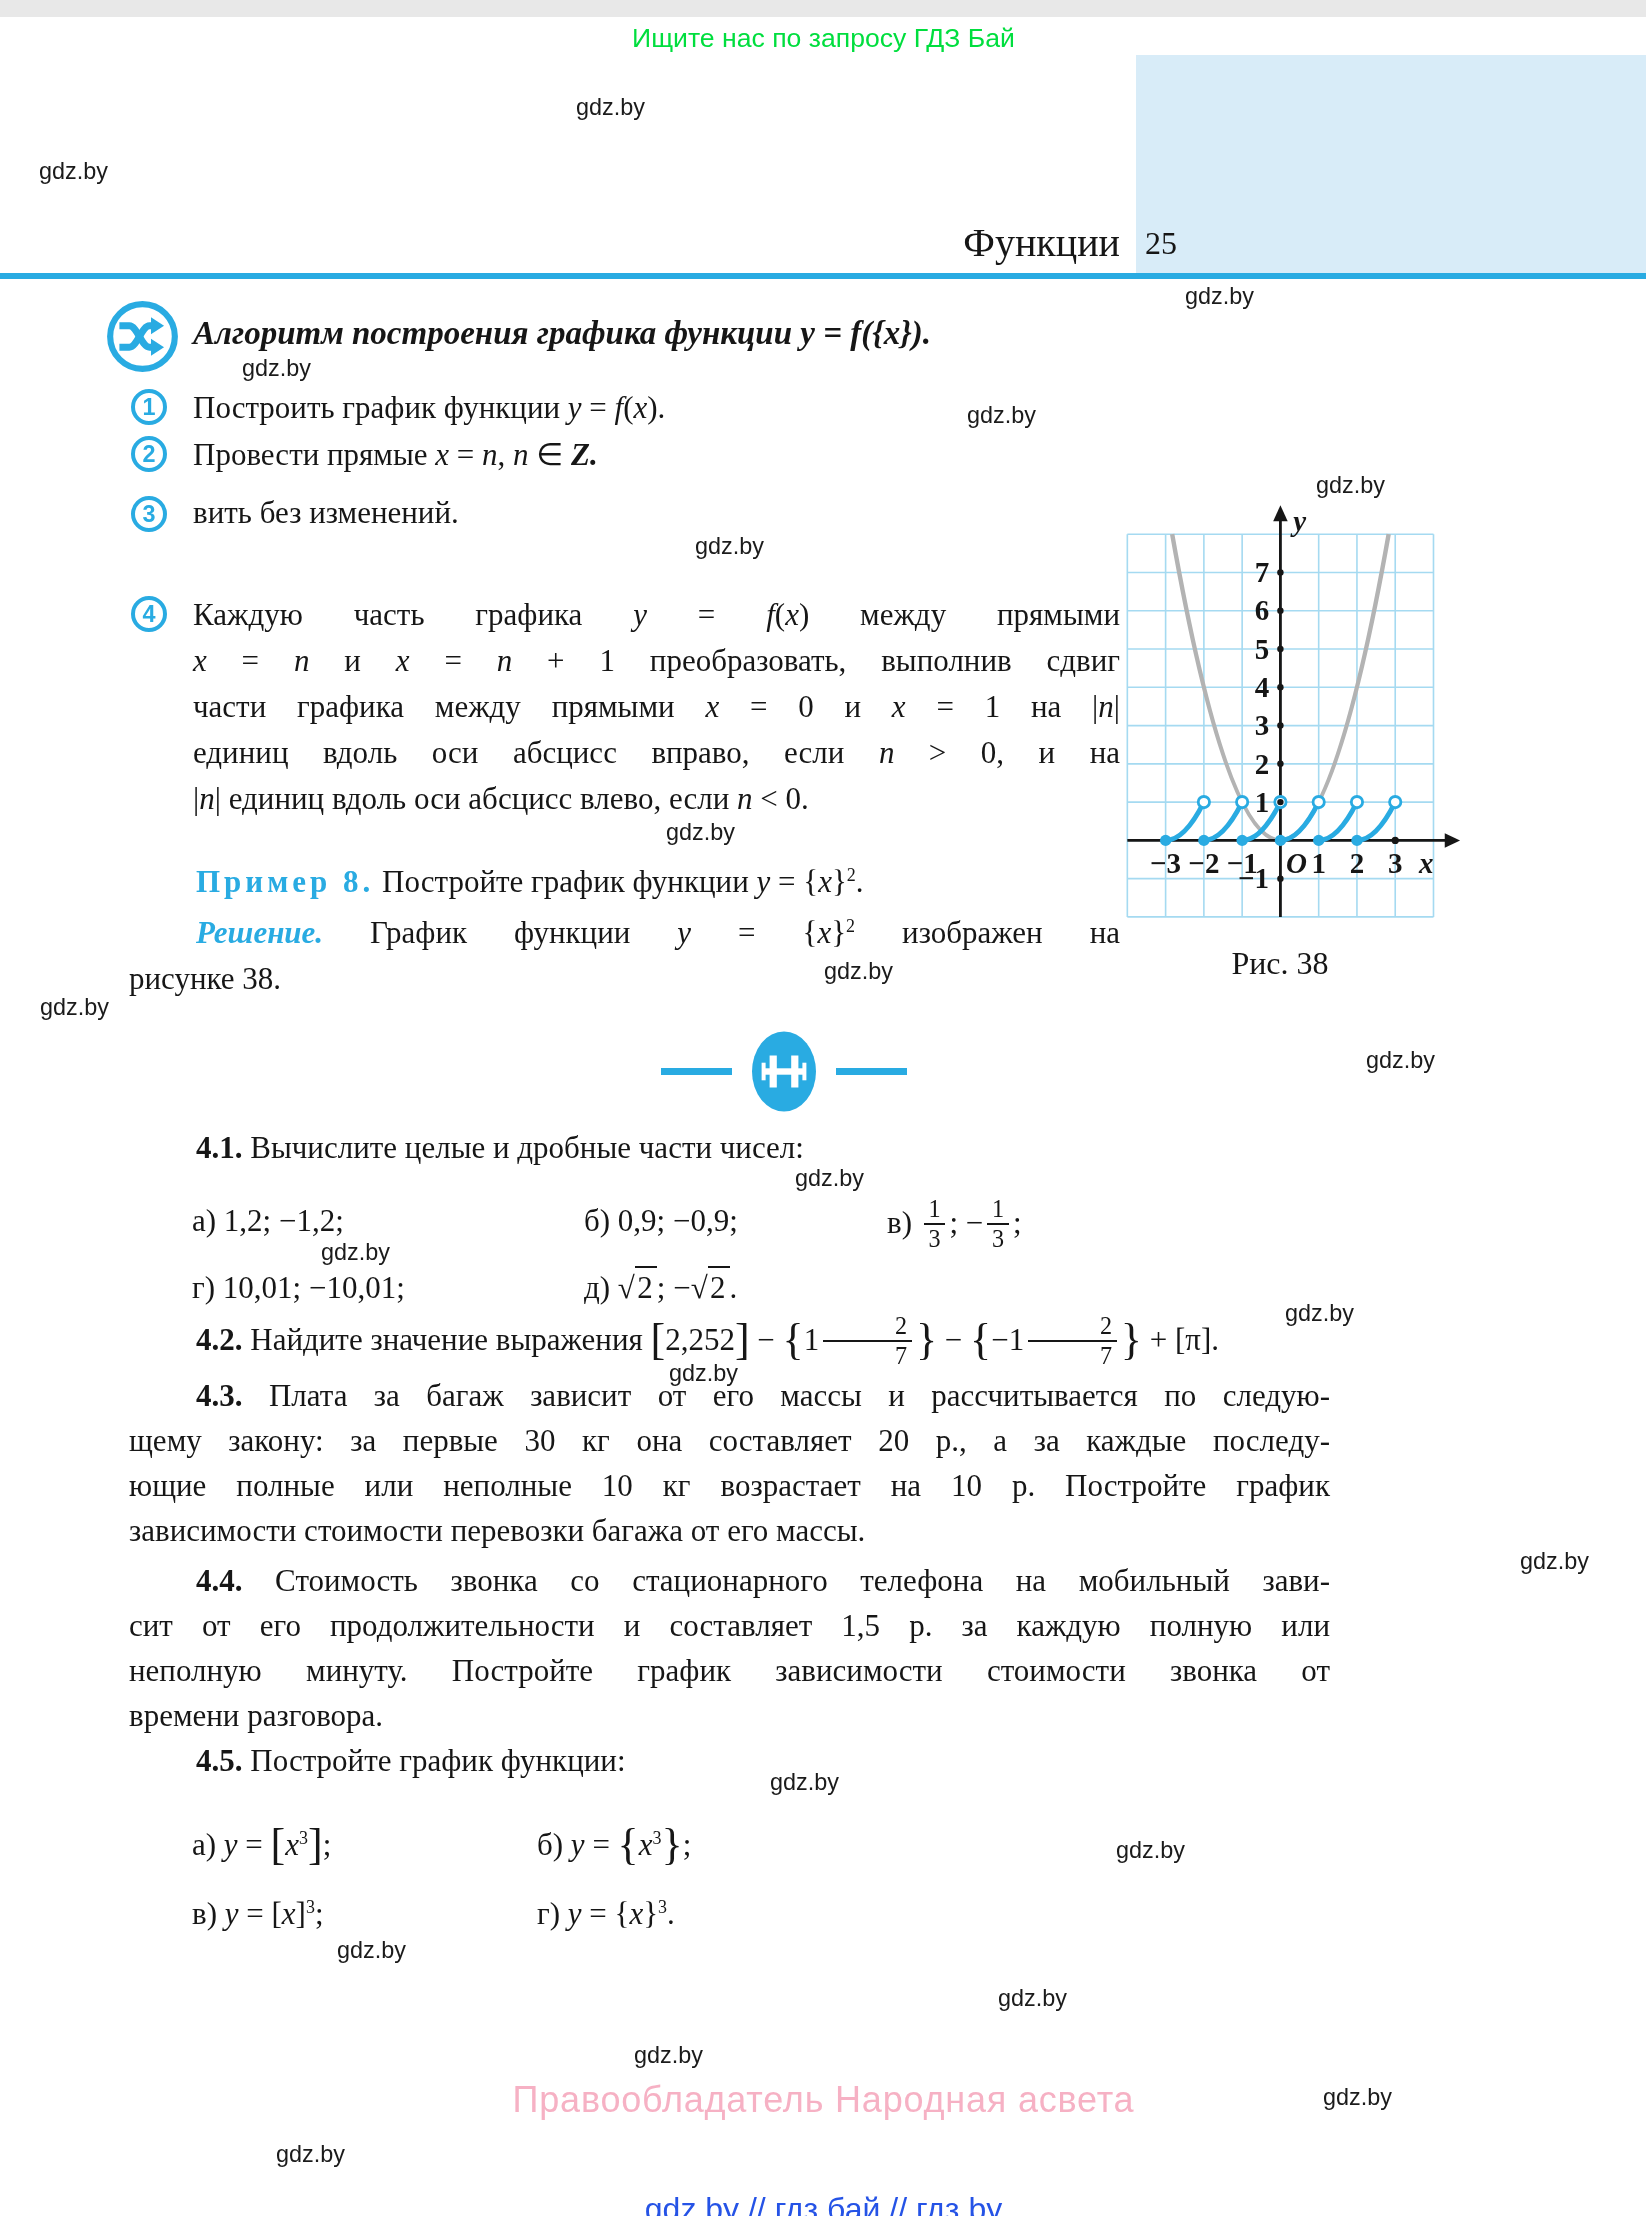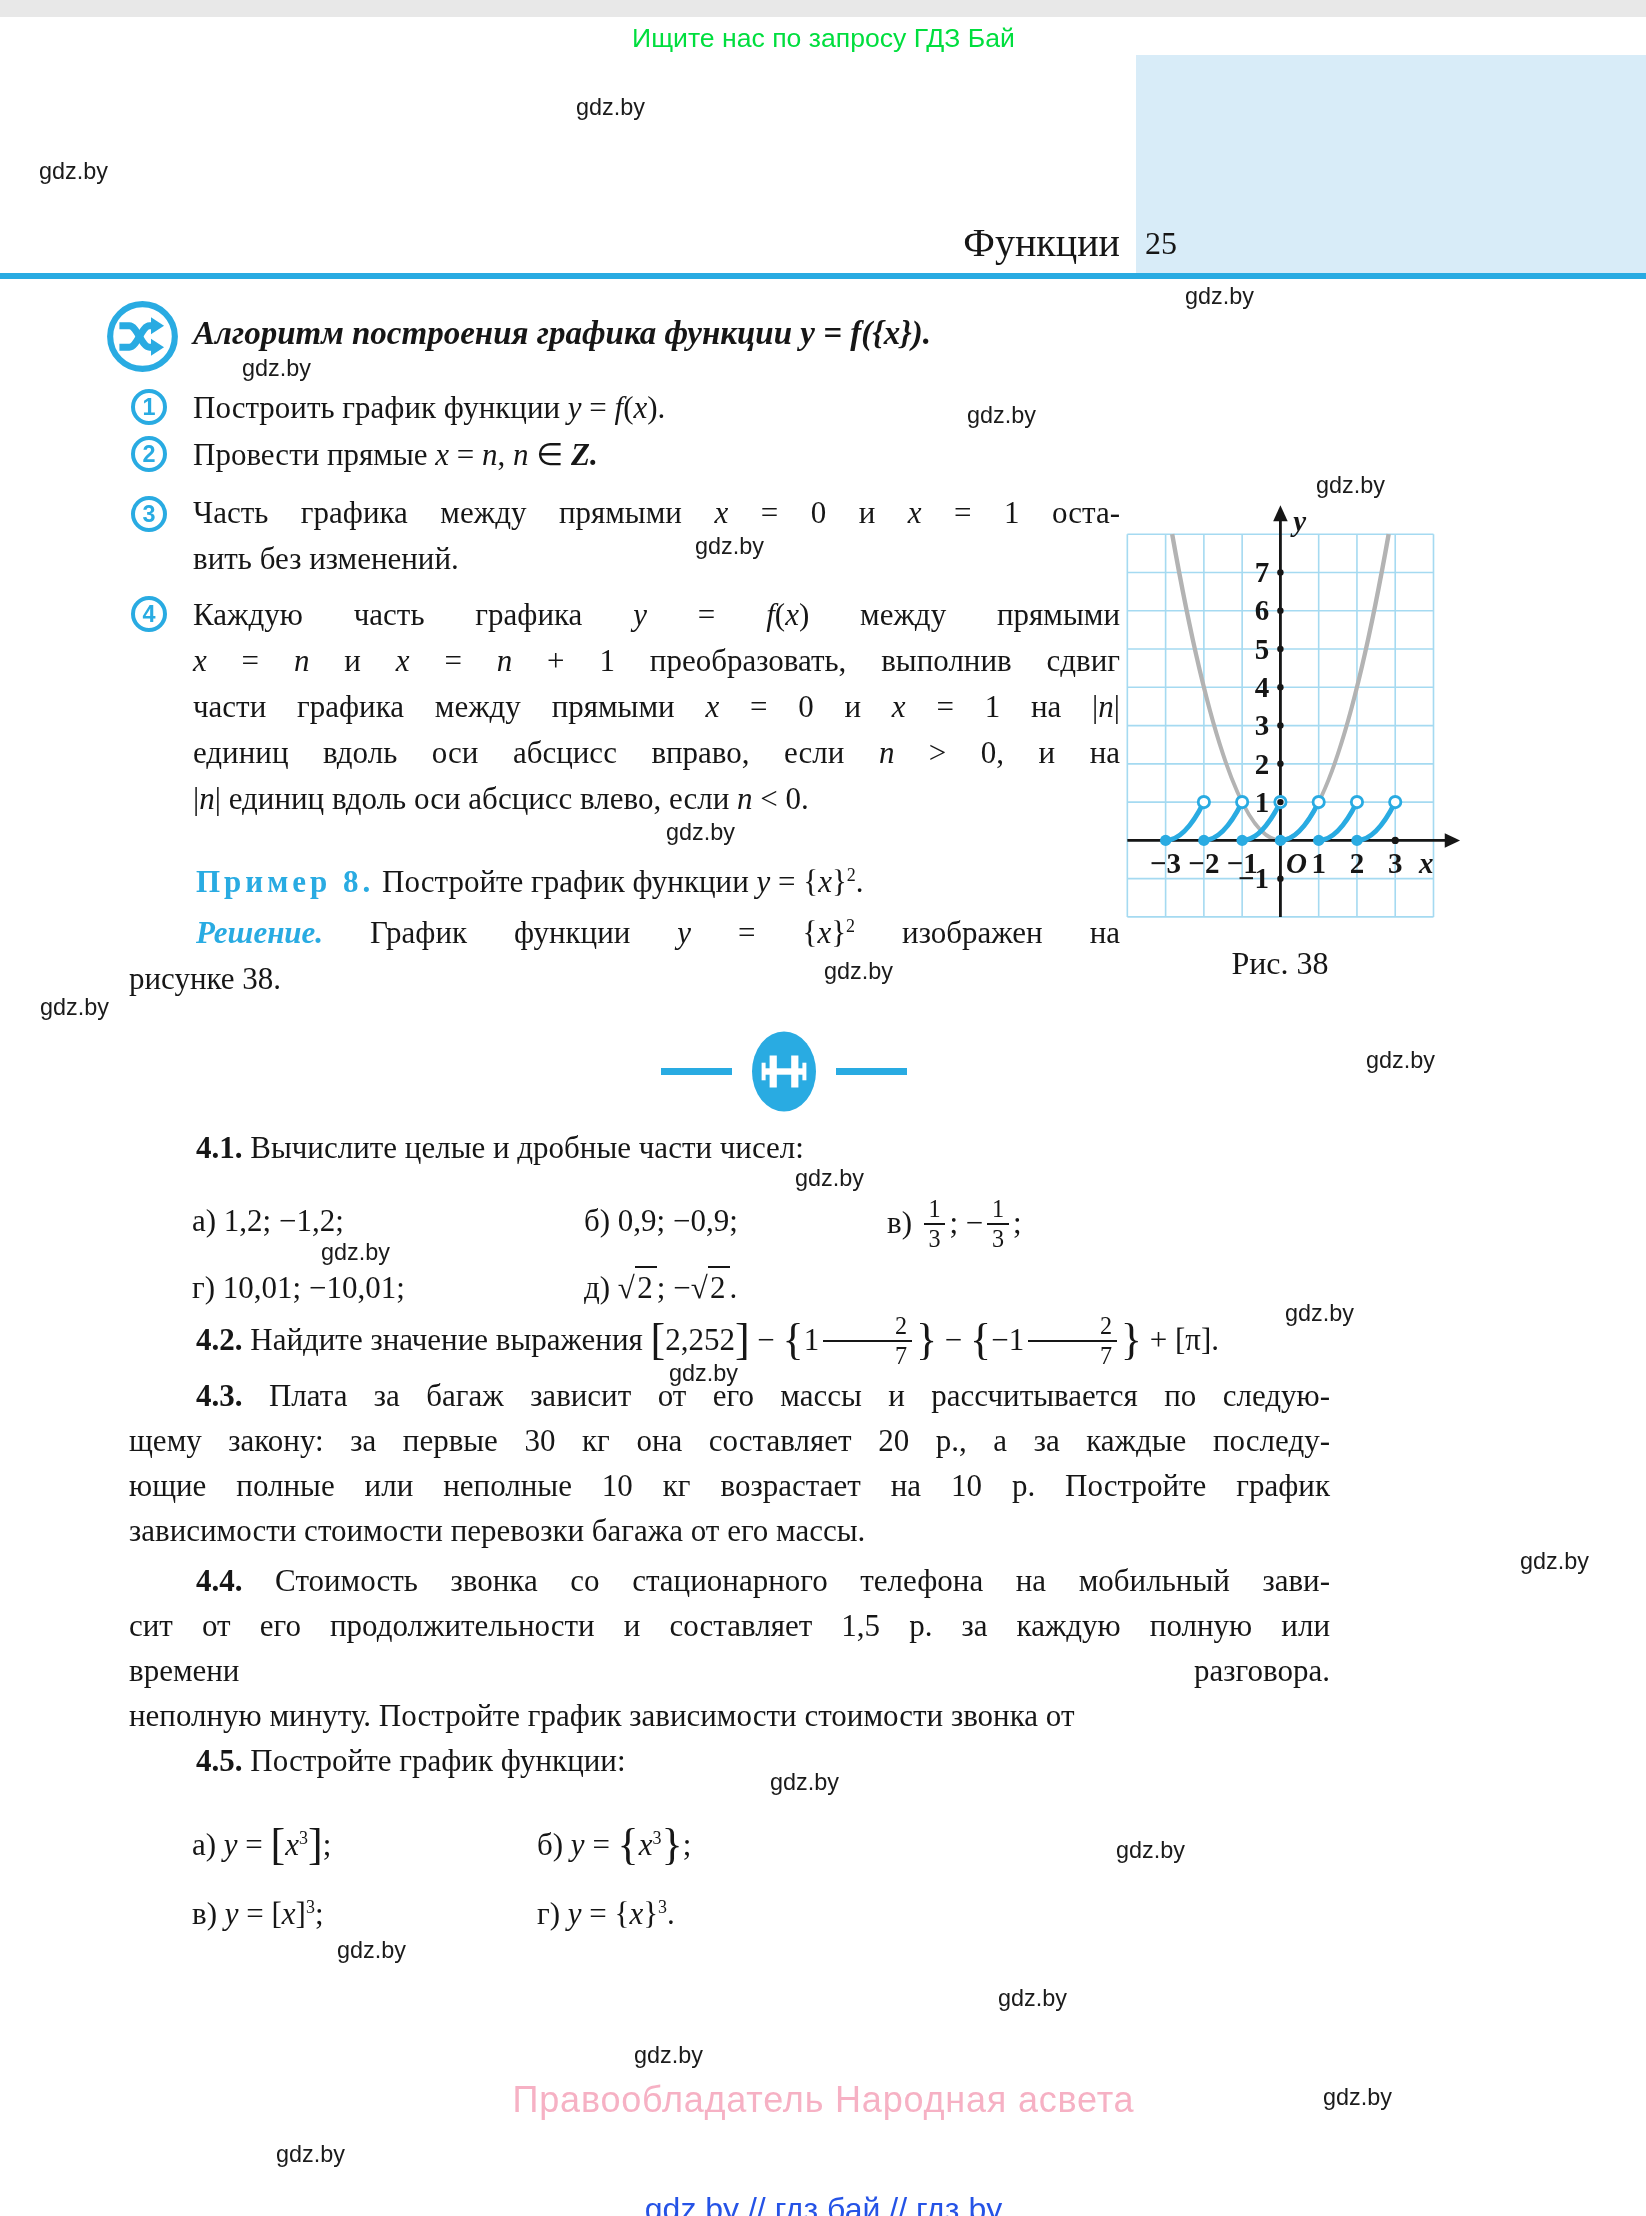--- a/index.html
+++ b/index.html
@@ -118,21 +118,20 @@
       <div class="ln"><span>Построить график функции </span><span class="m">y</span><span> = </span><span class="m">f</span><span>(</span><span class="m">x</span><span>).</span></div>
     </div>
 
   <div class="stepnum" style="left:131px;top:419px">2</div>
   <div class="steps-text lines" style="top:415px">
       <div class="ln"><span>Провести прямые </span><span class="m">x</span><span> = </span><span class="m">n</span><span>, </span><span class="m">n</span><span> ∈ </span><span class="m b">Z.</span></div>
     </div>
 
   <div class="stepnum" style="left:131px;top:479px">3</div>
   <div class="steps-text lines" style="top:473px">
-      <div class="ln"><span>Часть графика между прямыми </span><span class="m">x</span><span> = 0 и </span><span class="m">x</span><span> = 1 оста-</span></div>
       <div class="ln"><span>вить без изменений.</span></div>
     </div>
 
   <div class="stepnum" style="left:131px;top:579px">4</div>
   <div class="steps-text lines" style="top:575px">
       <div class="ln"><span>Каждую часть графика </span><span class="m">y</span><span> = </span><span class="m">f</span><span>(</span><span class="m">x</span><span>) между прямыми</span></div>
       <div class="ln"><span class="m">x</span><span> = </span><span class="m">n</span><span> и </span><span class="m">x</span><span> = </span><span class="m">n</span><span> + 1 преобразовать, выполнив сдвиг</span></div>
       <div class="ln"><span>части графика между прямыми </span><span class="m">x</span><span> = 0 и </span><span class="m">x</span><span> = 1 на |</span><span class="m">n</span><span>|</span></div>
       <div class="ln"><span>единиц вдоль оси абсцисс вправо, если </span><span class="m">n</span><span> &gt; 0, и на</span></div>
       <div class="ln"><span>|</span><span class="m">n</span><span>| единиц вдоль оси абсцисс влево, если </span><span class="m">n</span><span> &lt; 0.</span></div>
@@ -262,22 +261,22 @@
   <div class="para lines ind" style="left:129px;top:1356px;width:1201px;line-height:45px">
       <div class="ln"><span class="b">4.3.</span><span> Плата за багаж зависит от его массы и рассчитывается по следую-</span></div>
       <div class="ln"><span>щему закону: за первые 30 кг она составляет 20 р., а за каждые последу-</span></div>
       <div class="ln"><span>ющие полные или неполные 10 кг возрастает на 10 р. Постройте график</span></div>
       <div class="ln"><span>зависимости стоимости перевозки багажа от его массы.</span></div>
     </div>
 
   <div class="para lines ind" style="left:129px;top:1541px;width:1201px;line-height:45px">
       <div class="ln"><span class="b">4.4.</span><span> Стоимость звонка со стационарного телефона на мобильный зави-</span></div>
       <div class="ln"><span>сит от его продолжительности и составляет 1,5 р. за каждую полную или</span></div>
+      <div class="ln"><span>неполную минуту. Постройте график зависимости стоимости звонка от</span></div>
       <div class="ln"><span>времени разговора.</span></div>
-      <div class="ln"><span>неполную минуту. Постройте график зависимости стоимости звонка от</span></div>
     </div>
 
   <div class="para lines ind" style="left:129px;top:1721px;width:1201px">
       <div class="ln"><span class="b">4.5.</span><span> Постройте график функции:</span></div>
     </div>
   <span class="exitem" style="left:192px;top:1805px"><span>а) </span><span class="m">y</span><span> = </span><span class="big">[</span><span class="m">x</span><span class="sup">3</span><span class="big">]</span><span>;</span></span>
   <span class="exitem" style="left:537px;top:1805px"><span>б) </span><span class="m">y</span><span> = </span><span class="big">{</span><span class="m">x</span><span class="sup">3</span><span class="big">}</span><span>;</span></span>
   <span class="exitem" style="left:192px;top:1874px"><span>в) </span><span class="m">y</span><span> = [</span><span class="m">x</span><span>]</span><span class="sup">3</span><span>;</span></span>
   <span class="exitem" style="left:537px;top:1874px"><span>г) </span><span class="m">y</span><span> = {</span><span class="m">x</span><span>}</span><span class="sup">3</span><span>.</span></span>
 

